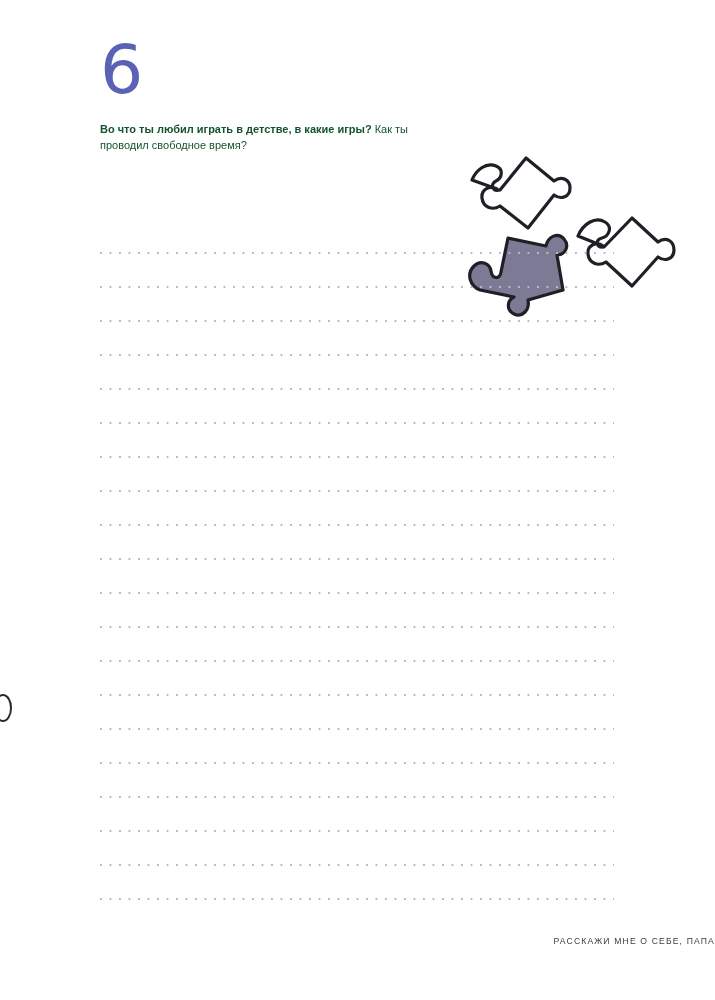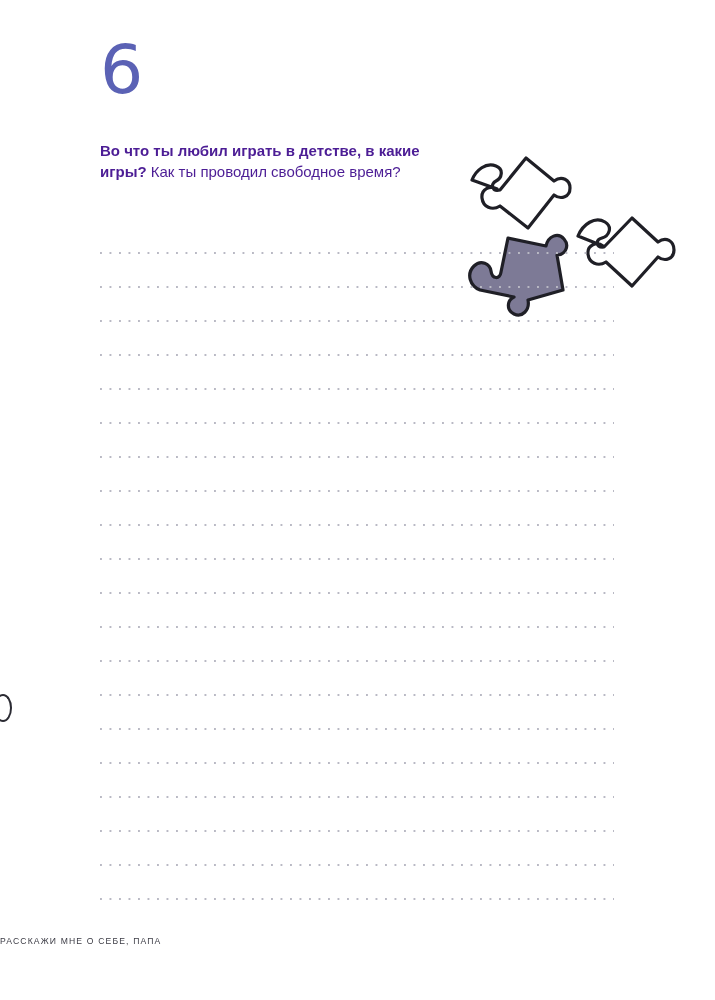--- a/index.html
+++ b/index.html
@@ -32,25 +32,25 @@
     font-weight: 400;
     line-height: 1;
     color: #5b62b5;
     letter-spacing: 0;
   }
 
   
   .question {
     position: absolute;
     left: 100px;
-    top: 140px;
+    top: 122px;
     width: 352px;
-    font-size: 15px;
+    font-size: 11px;
     line-height: 1.42;
-    color: #4c1d95;
+    color: #14532d;
   }
   .question .strong {
     font-weight: bold;
   }
   .question .light {
     font-weight: normal;
   }
 
   
   .lines {
@@ -66,21 +66,21 @@
     background-position: 0 2px;
     background-repeat: repeat-x;
   }
 
   
   .footer {
     position: absolute;
     left: 0;
     right: 0;
     top: 936px;
-    text-align: left;
+    text-align: right;
     font-size: 8.6px;
     letter-spacing: 1.15px;
     color: #3b3b44;
     font-family: "Liberation Sans", sans-serif;
   }
 
   
   .puzzle {
     position: absolute;
     left: 450px;

